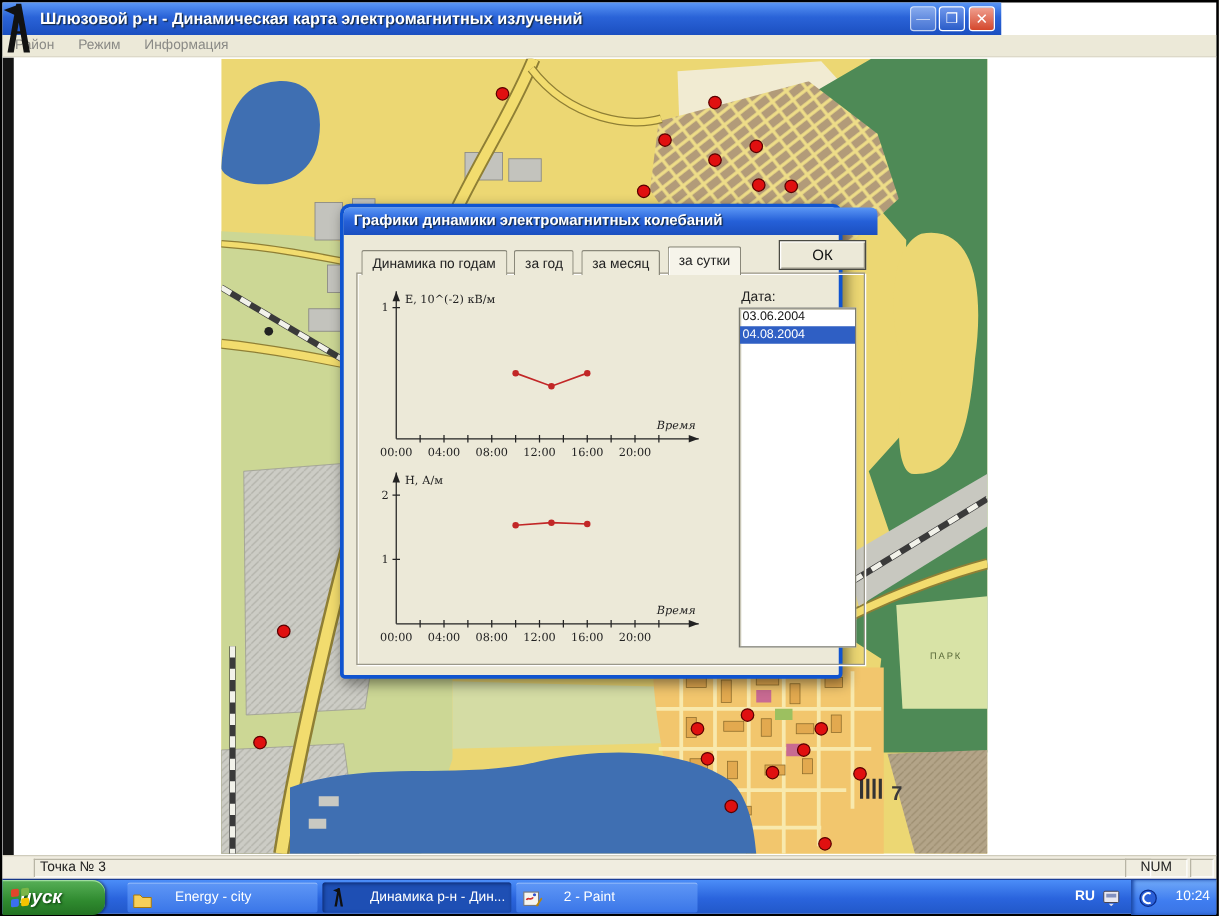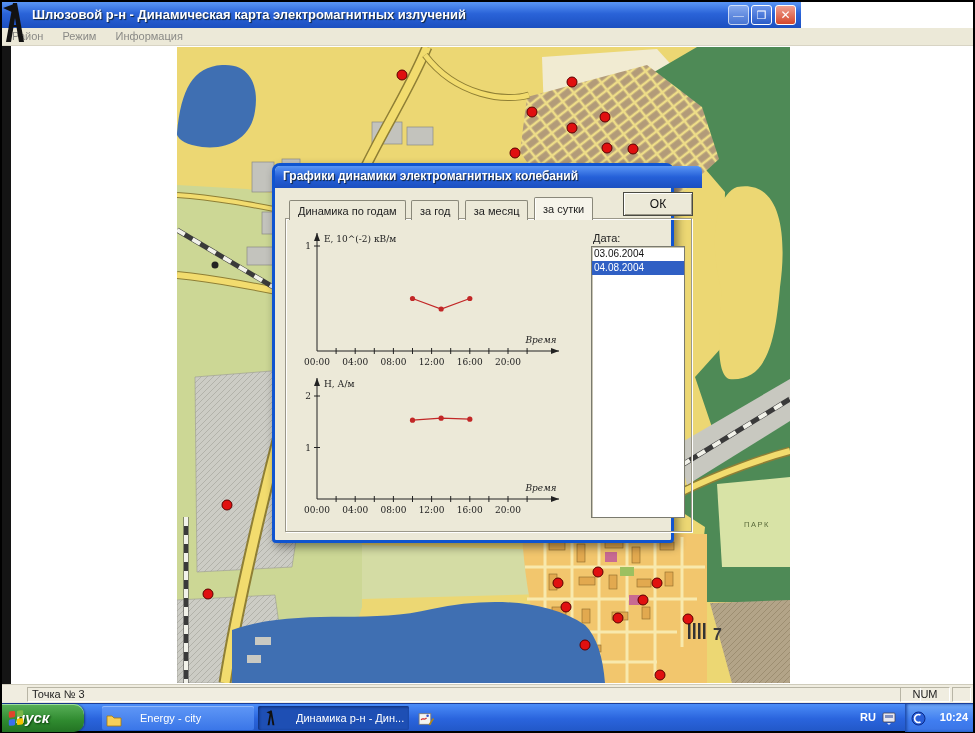--- a/index.html
+++ b/index.html
@@ -47,21 +47,21 @@
   .pane-main{left:1px;width:894px;margin-left:24px;}
   .pane-num{left:898px;width:50px;text-align:center;}
   .pane-grip{left:950px;width:19px;}
 
   
   .taskbar{left:0;top:701px;width:971px;height:28px;background:linear-gradient(180deg,#4b8df8 0%,#2a64dd 55%,#2258c8 100%);border-top:1px solid #1a3e9a;}
   .start-btn{left:0;top:0;width:82px;height:28px;border-radius:0 10px 10px 0;background:linear-gradient(180deg,#58b058 0%,#2f8a2f 60%,#237323 100%);box-shadow:inset 0 1px 0 #9fdc9f,1px 0 2px rgba(0,0,0,.4);color:#fff;font-size:15px;font-weight:700;font-style:italic;text-shadow:1px 1px 2px #0a3a0a;line-height:27px;padding-left:14px;}
   .task{top:2px;height:24px;border-radius:2px;background:linear-gradient(180deg,#5f97f6,#3a76e8);box-shadow:inset 0 1px 0 #8fb8fa;color:#fff;font-size:11px;line-height:24px;padding-left:38px;white-space:nowrap;overflow:hidden;text-overflow:ellipsis;}
   .task.active{background:#1e4fb4;box-shadow:inset 1px 1px 3px #0d2a70;}
   .task-ico{position:absolute;left:4px;top:4px;width:16px;height:16px;}
-  .tray{left:903px;top:0;width:68px;height:28px;background:linear-gradient(180deg,#6fa8f8 0%,#3f7df0 60%,#3a74e4 100%);box-shadow:inset 2px 0 3px #1c4aa8;color:#fff;font-size:11px;font-weight:bold;}
+  .tray{left:903px;top:0;width:68px;height:28px;background:linear-gradient(180deg,#6fa8f8 0%,#3f7df0 60%,#3a74e4 100%);box-shadow:inset 2px 0 3px #1c4aa8;color:#fff;font-size:11px;}
   .tray-time{position:absolute;right:5px;top:7px;}
   .lang{left:858px;top:7px;color:#fff;font-size:11px;font-weight:700;}
 </style>
 </head>
 <body>
 
 <div class="screen">
  <div class="inner">
 
   <div class="abs titlebar">
@@ -343,20 +343,21 @@
     <svg class="task-ico" style="left:104px;top:8px;position:absolute" width="16" height="14" viewBox="0 0 16 14">
       <path d="M1,3 h5 l2,2 h7 v8 h-14 z" fill="#f7cf5a" stroke="#a8780b" stroke-width="0.8"></path>
     </svg>
 
     <div class="abs task active" style="left:256px;width:151px">Динамика р-н - Дин...</div>
     <svg class="task-ico" style="left:261px;top:6px;position:absolute" width="14" height="16" viewBox="0 0 26 42">
       <path d="M11,1 L15,1 L22,40 L17,40 L13,16 L9,40 L4,40 Z" fill="#101010"></path>
       <path d="M12,2 L1,6 L12,11 Z" fill="#101010"></path>
     </svg>
 
+    <div class="abs task" style="left:411px;width:145px">2 - Paint</div>
     <svg class="task-ico" style="left:416px;top:7px;position:absolute" width="15" height="14" viewBox="0 0 15 14">
       <rect x="1" y="2" width="11" height="10" fill="#f5f5f0" stroke="#777" stroke-width="0.8"></rect>
       <path d="M3,8 C4,5 6,9 8,6" stroke="#d03030" stroke-width="1.2" fill="none"></path>
       <circle cx="9" cy="4" r="1.2" fill="#3050d0"></circle>
       <path d="M10,12 L14,6 L15,7 L11,13 Z" fill="#b8860b"></path>
     </svg>
 
     <span class="abs lang">RU</span>
     <svg class="abs" style="left:880px;top:8px" width="14" height="13" viewBox="0 0 14 13">
       <rect x="1" y="1" width="12" height="9" rx="1" fill="#e8e8f0" stroke="#445" stroke-width="0.8"></rect>

